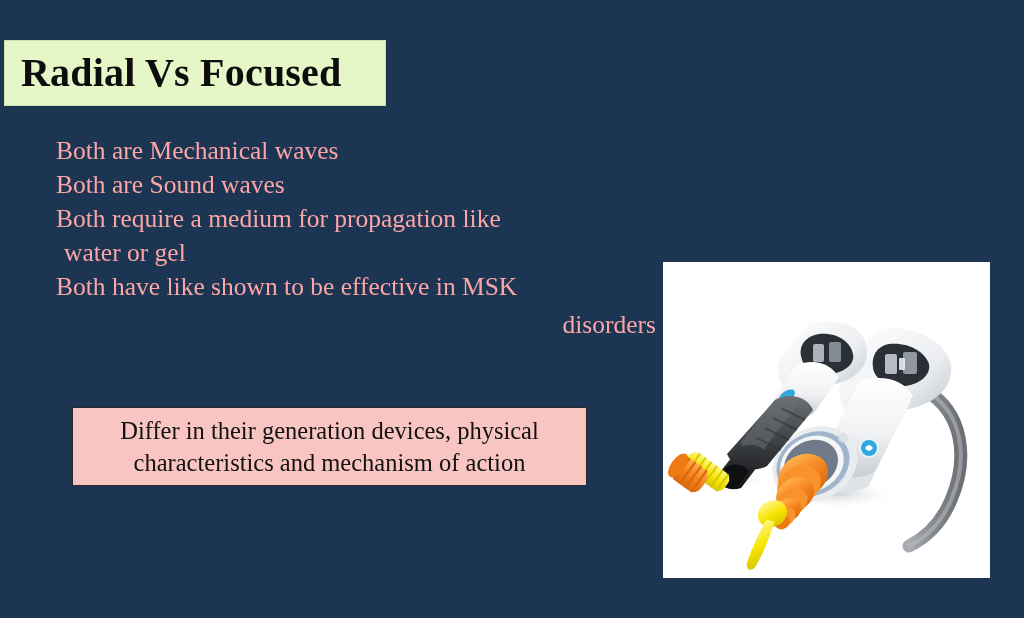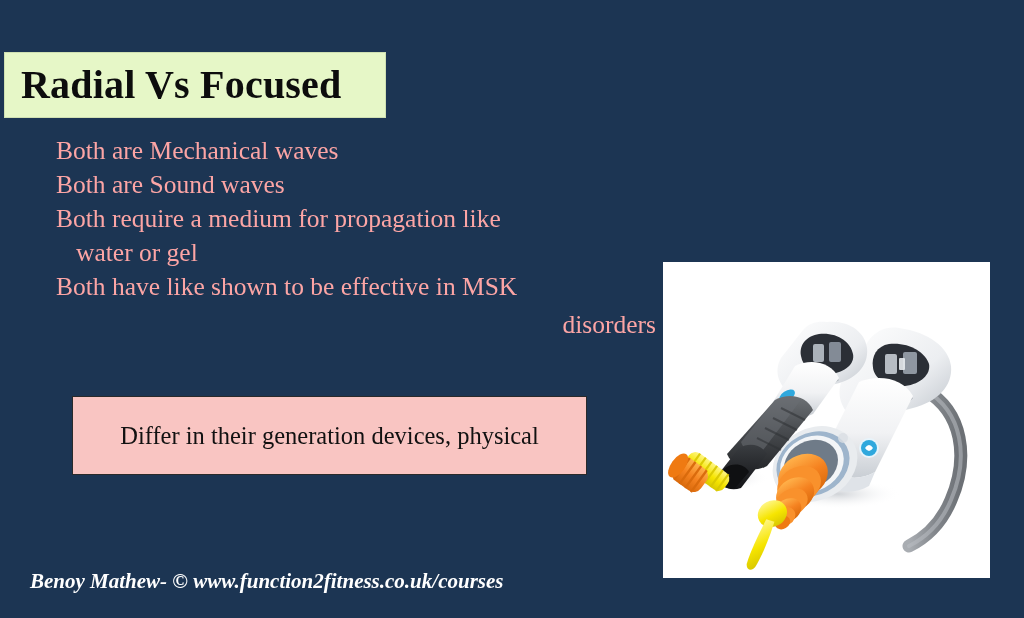--- a/index.html
+++ b/index.html
@@ -16,21 +16,21 @@
     position: relative;
     width: 1024px;
     height: 618px;
     background: #1c3553;
   }
 
   
   #title-box {
     position: absolute;
     left: 4px;
-    top: 52px;
+    top: 40px;
     width: 382px;
     height: 66px;
     background: #e6f7c7;
     border: 1px solid #cfe0b2;
     box-sizing: border-box;
     display: flex;
     align-items: center;
   }
   #title-text {
     font-family: "Liberation Serif", serif;
@@ -52,32 +52,31 @@
   }
   .body-line {
     font-family: "Liberation Serif", serif;
     font-size: 25.5px;
     line-height: 34px;
     color: #fca5a5;
     white-space: nowrap;
   }
   .body-line.indent {
     padding-left: 8px;
-    margin-left: 12px;
   }
   .body-line.gap {
     margin-top: 4px;
     text-align: right;
   }
 
   
   #callout-box {
     position: absolute;
     left: 72px;
-    top: 396px;
+    top: 407px;
     width: 515px;
     height: 79px;
     background: #f9c5c2;
     border: 1px solid #2a2a2a;
     box-sizing: border-box;
     display: flex;
     flex-direction: column;
     align-items: center;
     justify-content: center;
   }
@@ -137,23 +136,23 @@
     <div class="body-line">Both are Mechanical waves</div>
     <div class="body-line">Both are Sound waves</div>
     <div class="body-line">Both require a medium for propagation like</div>
     <div class="body-line indent">water or gel</div>
     <div class="body-line">Both have like shown to be effective in MSK</div>
     <div class="body-line indent gap">disorders</div>
   </div>
 
   <div id="callout-box">
     <div class="callout-line">Differ in their generation devices, physical</div>
+    <div class="callout-line">characteristics and mechanism of action</div>
   </div>
 
-  <div id="footer">Benoy Mathew- © www.function2fitness.co.uk/courses</div>
 
   <div id="image-panel">
     <div id="device-figure">
       <svg viewBox="0 0 327 316" xmlns="http://www.w3.org/2000/svg" aria-hidden="true">
         <defs>
           <linearGradient id="gWhite" x1="0" y1="0" x2="0" y2="1">
             <stop offset="0%" stop-color="#ffffff"></stop>
             <stop offset="55%" stop-color="#f1f2f4"></stop>
             <stop offset="100%" stop-color="#c9ced4"></stop>
           </linearGradient>

